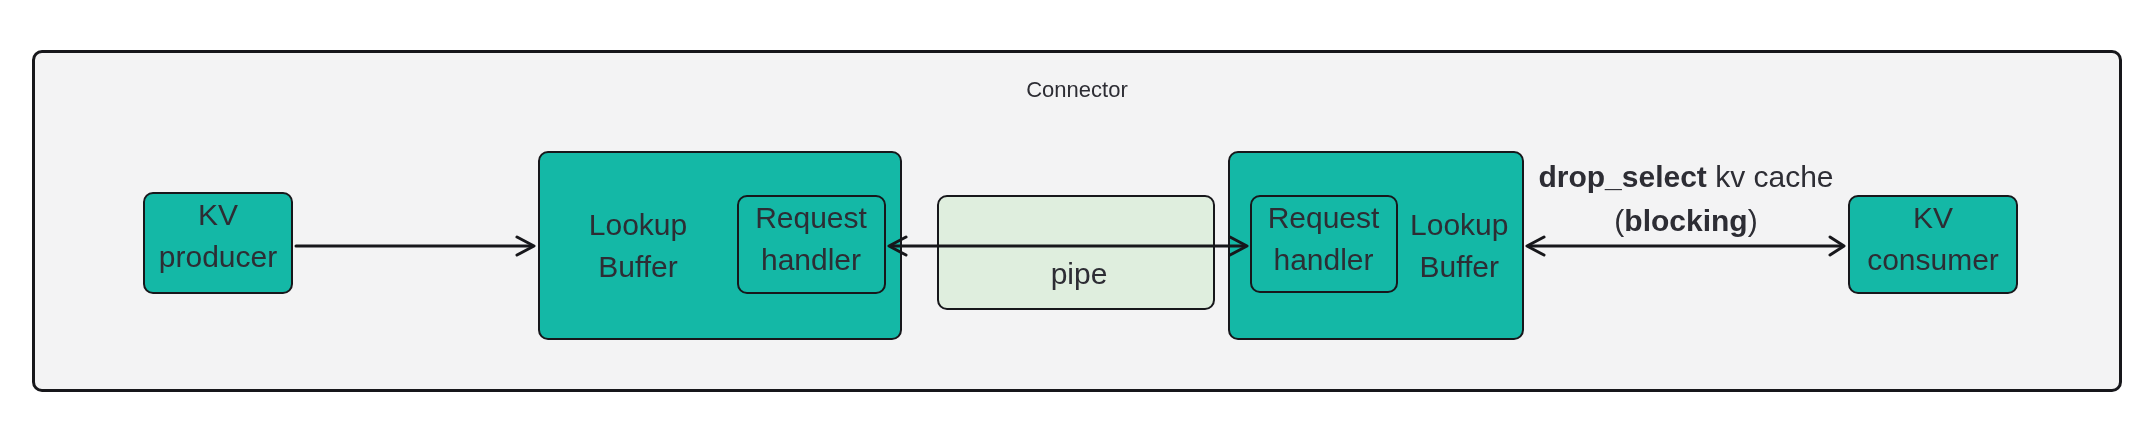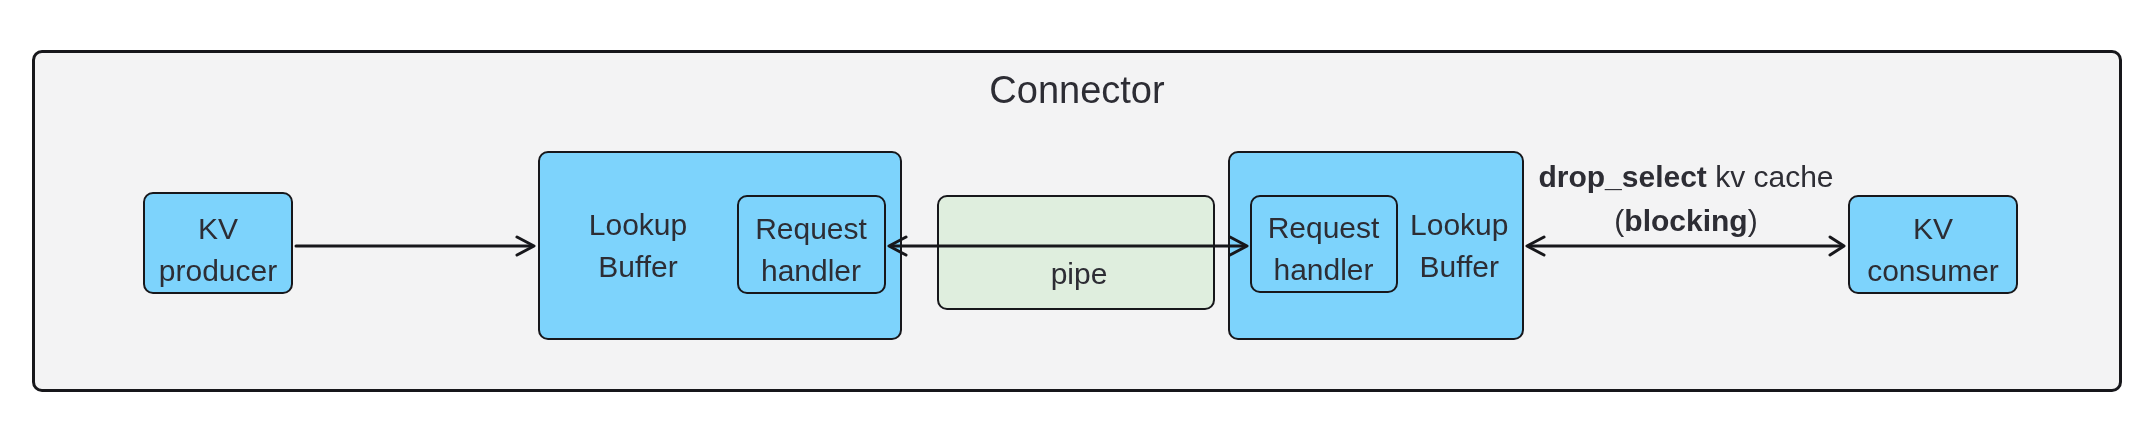--- a/index.html
+++ b/index.html
@@ -19,31 +19,31 @@
     background: #f3f3f4;
     border: 3.5px solid #17171b;
     border-radius: 10px;
     box-sizing: border-box;
   }
   .connector-title {
     position: absolute;
     left: 32px; top: 72px;
     width: 2090px;
     text-align: center;
-    font-size: 38px;
+    font-size: 22px;
     line-height: 36px;
   }
   .node {
     position: absolute;
     box-sizing: border-box;
-    background: #7dd3fc;
+    background: #14b8a6;
     border: 2.5px solid #17171b;
     border-radius: 10px;
     display: flex;
-    align-items: flex-end;
+    align-items: flex-start;
     justify-content: center;
     text-align: center;
     font-size: 30px;
     line-height: 42px;
   }
   .node .node-label { display: inline-block; }
   .lb { justify-content: flex-start; }
   .lb-label-area {
     position: absolute;
     top: 0; bottom: 0;

